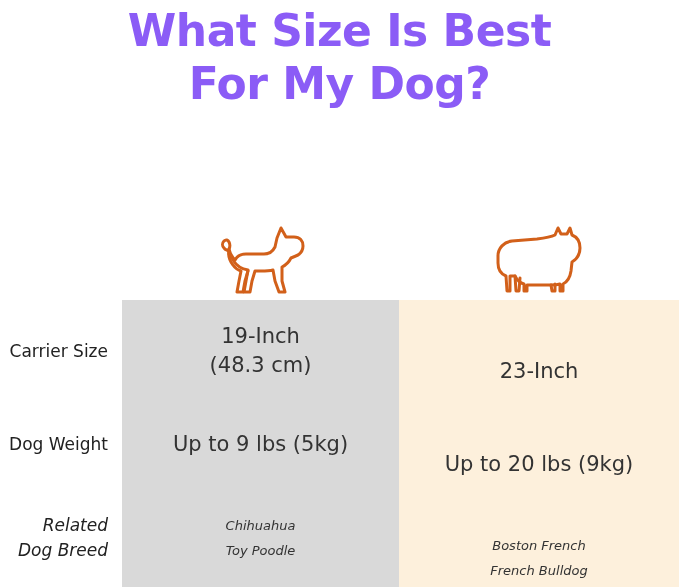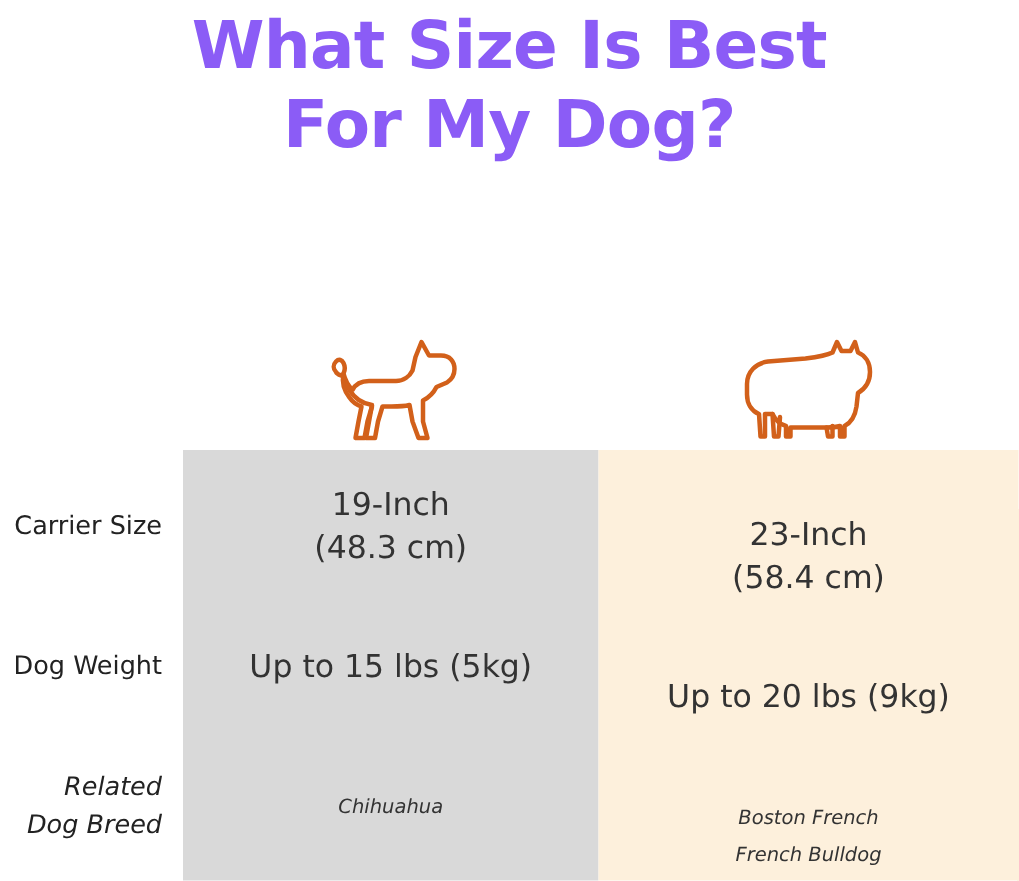--- a/index.html
+++ b/index.html
@@ -190,45 +190,45 @@
     <div class="cell cell-label">
       <span class="cell-line">Carrier Size</span>
     </div>
     <div class="cell-spacer"></div>
     <div class="cell cell-a">
       <span class="cell-line">19-Inch</span>
       <span class="cell-line">(48.3 cm)</span>
     </div>
     <div class="cell cell-b">
       <span class="cell-line">23-Inch</span>
-      <span class="cell-line">(58.4 cm)</span>
     </div>
   </div>
 
   <div class="row row-2">
     <div class="cell cell-label">
       <span class="cell-line">Dog Weight</span>
     </div>
     <div class="cell-spacer"></div>
     <div class="cell cell-a">
-      <span class="cell-line">Up to 15 lbs (5kg)</span>
+      <span class="cell-line">Up to 9 lbs (5kg)</span>
     </div>
     <div class="cell cell-b">
       <span class="cell-line">Up to 20 lbs (9kg)</span>
     </div>
   </div>
 
   <div class="row row-3">
     <div class="cell cell-label">
       <span class="cell-line">Related</span>
       <span class="cell-line">Dog Breed</span>
     </div>
     <div class="cell-spacer"></div>
     <div class="cell cell-a">
       <span class="cell-line">Chihuahua</span>
+      <span class="cell-line">Toy Poodle</span>
     </div>
     <div class="cell cell-b">
       <span class="cell-line">Boston French</span>
       <span class="cell-line">French Bulldog</span>
     </div>
   </div>
 
 </div>
 
 </body></html>

